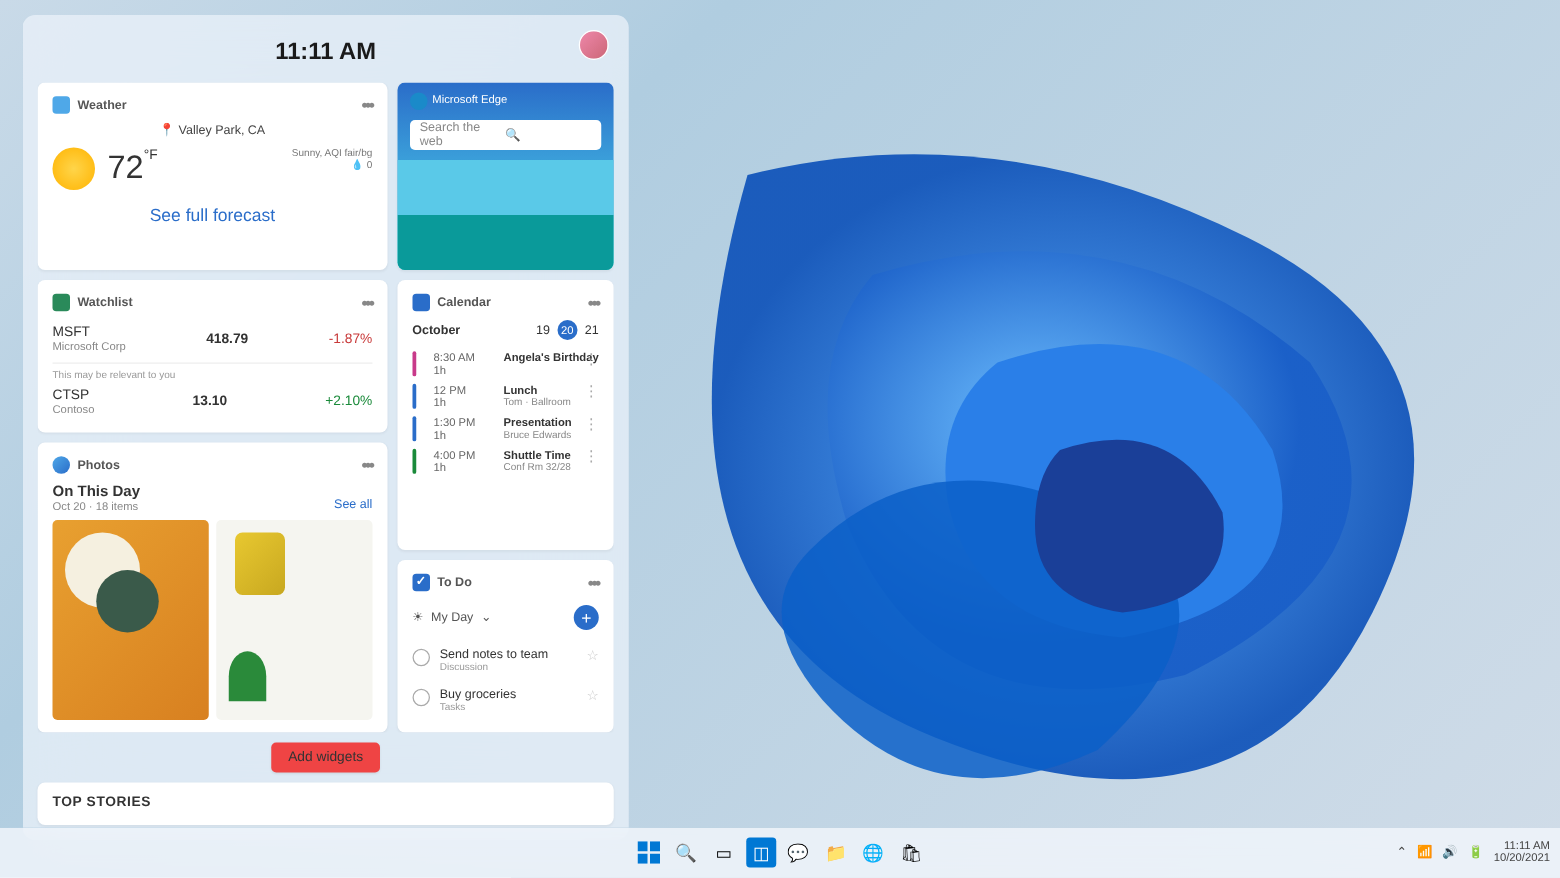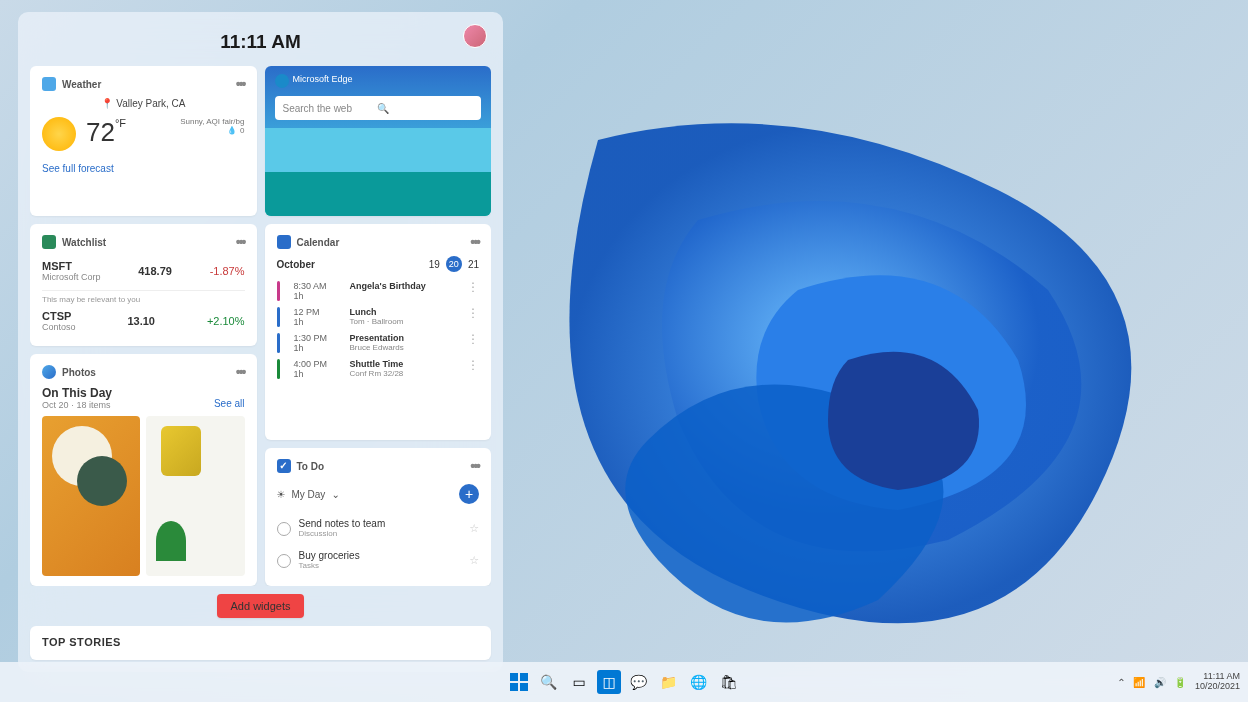--- a/index.html
+++ b/index.html
@@ -3,37 +3,37 @@
 <meta charset="utf-8">
 <style>
 *{margin:0;padding:0;box-sizing:border-box;font-family:"Segoe UI",Arial,sans-serif}
 body{width:1248px;height:702px;overflow:hidden;position:relative;background:linear-gradient(135deg,#c9dae8 0%,#b0cde0 30%,#d0dce8 100%)}
 .desktop-bg{position:absolute;inset:0;z-index:0}
 .bloom{position:absolute;right:-50px;top:40px;width:900px;height:650px}
 .widgets-panel{position:absolute;left:18px;top:12px;width:485px;height:660px;background:rgba(235,242,250,.75);backdrop-filter:blur(40px);border-radius:10px;z-index:10;padding:12px;display:flex;flex-direction:column}
 .wp-header{display:flex;justify-content:center;align-items:center;position:relative;height:36px;margin-bottom:6px}
 .wp-time{font-size:19px;font-weight:600;color:#1a1a1a}
 .wp-avatar{position:absolute;right:4px;top:0;width:24px;height:24px;border-radius:50%;background:linear-gradient(135deg,#e8a,#c67);border:1px solid #fff}
-.wp-grid{display:grid;grid-template-columns:1fr 1fr;gap:8px;flex:1;overflow:hidden}
+.wp-grid{display:grid;grid-template-columns:1fr;gap:8px;flex:1;overflow:hidden}
 .widget{background:#fff;border-radius:6px;padding:10px 12px;font-size:11px;color:#333;position:relative;box-shadow:0 1px 2px rgba(0,0,0,.05)}
 .w-head{display:flex;align-items:center;gap:6px;font-size:10px;color:#555;font-weight:600;margin-bottom:6px}
 .w-more{margin-left:auto;color:#888;font-size:14px;letter-spacing:-2px;cursor:pointer}
 .w-icon{width:14px;height:14px;border-radius:3px;display:inline-block}
 .weather-body{display:flex;align-items:flex-start;gap:10px;padding:4px 0}
 .sun{width:34px;height:34px;border-radius:50%;background:radial-gradient(circle,#ffd54a,#ffb300)}
 .temp{font-size:26px;font-weight:300}
 .weather-loc{font-size:10px;color:#444;text-align:center;margin-bottom:4px}
-.weather-link{color:#2a6dc9;font-size:10px;text-align:left;margin-top:8px}
+.weather-link{color:#2a6dc9;font-size:14px;text-align:center;margin-top:8px}
 .edge-widget{padding:0;overflow:hidden;background:linear-gradient(180deg,#2a6dc9 0%,#3a9dd9 40%,#2ac9c9 100%);color:#fff}
 .edge-top{padding:8px 10px;font-size:9px;display:flex;align-items:flex-start;gap:4px}
 .edge-search{margin:0 10px 8px;background:#fff;border-radius:4px;height:24px;display:flex;align-items:center;padding:0 8px;color:#888;font-size:10px}
 .edge-search span{flex:1}
 .edge-img{height:88px;background:linear-gradient(180deg,#5ac9e8 50%,#0a9a9a 50%);position:relative}
 .stock-row{display:flex;justify-content:space-between;align-items:center;padding:4px 0;font-size:11px}
-.stock-sym{font-weight:700;color:#333}
+.stock-sym{font-weight:400;color:#333}
 .stock-sub{font-size:9px;color:#888}
 .stock-price{font-weight:600}
 .up{color:#1a8a3a}.down{color:#c83a3a}
 .divider{height:1px;background:#eee;margin:4px 0}
 .cal-nav{display:flex;align-items:center;gap:6px;font-size:10px;margin-bottom:6px}
 .cal-dot{width:16px;height:16px;border-radius:50%;background:#2a6dc9;color:#fff;display:inline-flex;align-items:center;justify-content:center;font-size:9px}
 .cal-event{display:flex;gap:14px;padding:3px 0;font-size:9px;position:relative}
 .cal-bar{width:3px;border-radius:2px;background:#c83a8a}
 .cal-bar.b{background:#2a6dc9}.cal-bar.g{background:#1a8a3a}
 .cal-time{width:42px;color:#666;font-size:9px}
@@ -45,21 +45,21 @@
 .photos-sub{font-size:9px;color:#888;margin-bottom:6px}
 .see-all{position:absolute;right:12px;top:44px;color:#2a6dc9;font-size:10px}
 .photos-grid{display:flex;gap:6px;height:160px}
 .photo{flex:1;border-radius:4px;position:relative;overflow:hidden}
 .photo1{background:linear-gradient(135deg,#e8a030,#d88020)}
 .photo2{background:#f5f5f0}
 .p-circle{position:absolute;width:60px;height:60px;border-radius:50%}
 .todo-widget .w-head{margin-bottom:10px}
 .todo-day{display:flex;align-items:center;gap:6px;font-size:10px;color:#555;margin-bottom:8px}
 .todo-add{width:20px;height:20px;border-radius:50%;background:#2a6dc9;color:#fff;display:inline-flex;align-items:center;justify-content:center;margin-left:auto;font-size:14px}
-.todo-item{display:flex;align-items:center;gap:8px;padding:6px 0;font-size:10px}
+.todo-item{display:flex;align-items:flex-start;gap:8px;padding:6px 0;font-size:10px}
 .todo-circ{width:14px;height:14px;border:1.5px solid #aaa;border-radius:50%;flex-shrink:0;margin-top:1px}
 .todo-star{margin-left:auto;color:#ccc;font-size:11px}
 .todo-sub{color:#999;font-size:8px}
 .add-widgets{align-self:center;margin-top:8px;background:#ef4444;border-radius:4px;padding:6px 14px;font-size:11px;color:#333;box-shadow:0 1px 2px rgba(0,0,0,.08);cursor:pointer}
 .top-stories{margin-top:8px}
 .ts-title{font-size:11px;font-weight:700;color:#333;letter-spacing:.5px;margin-bottom:8px}
 .ts-grid{display:flex;gap:24px}
 .ts-item{flex:1;font-size:10px}
 .ts-src{color:#888;font-size:9px;margin-bottom:2px;display:flex;align-items:center;gap:4px}
 .ts-dot{width:10px;height:10px;border-radius:50%;background:#2a9dc9}

